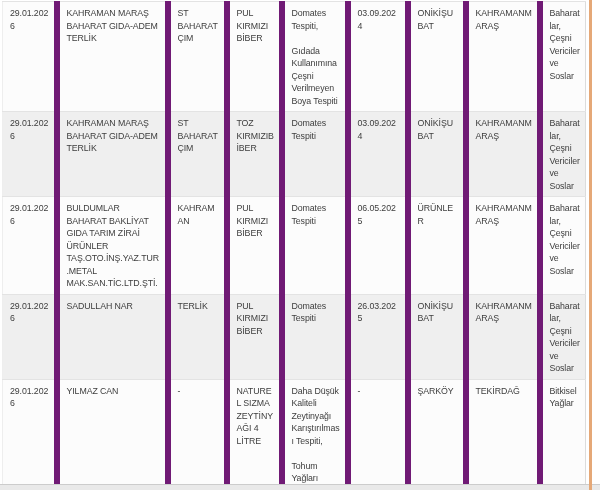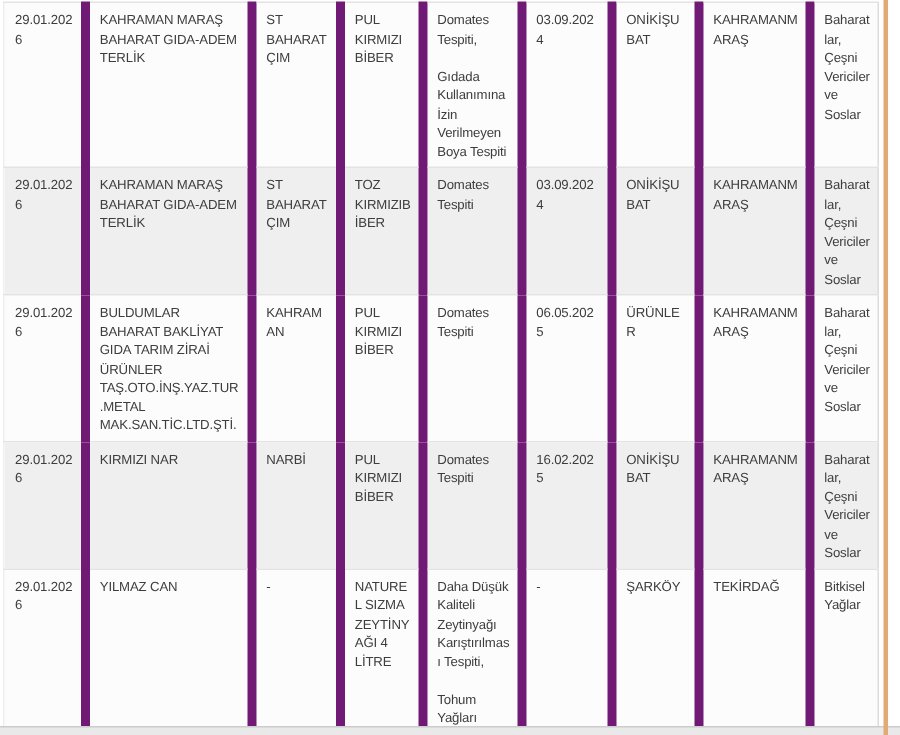--- a/index.html
+++ b/index.html
@@ -85,21 +85,21 @@
         <col style="width:46px">
     </colgroup>
     <tbody>
       <tr class="r0 band-light">
         <td>29.01.2026</td>
         <td>KAHRAMAN MARAŞ BAHARAT GIDA-ADEM TERLİK</td>
         <td>ST BAHARATÇIM</td>
         <td>PUL KIRMIZI BİBER</td>
         <td>Domates Tespiti,
 
-Gıdada Kullanımına İzin Verilmeyen Boya Tespiti</td>
+Gıdada Kullanımına Çeşni Verilmeyen Boya Tespiti</td>
         <td>03.09.2024</td>
         <td>ONİKİŞUBAT</td>
         <td>KAHRAMANMARAŞ</td>
         <td>Baharatlar, Çeşni Vericiler ve Soslar</td>
       </tr>
       <tr class="r1 band-dark">
         <td>29.01.2026</td>
         <td>KAHRAMAN MARAŞ BAHARAT GIDA-ADEM TERLİK</td>
         <td>ST BAHARATÇIM</td>
         <td>TOZ KIRMIZIBİBER</td>
@@ -115,25 +115,25 @@
         <td>KAHRAMAN</td>
         <td>PUL KIRMIZI BİBER</td>
         <td>Domates Tespiti</td>
         <td>06.05.2025</td>
         <td>ÜRÜNLER</td>
         <td>KAHRAMANMARAŞ</td>
         <td>Baharatlar, Çeşni Vericiler ve Soslar</td>
       </tr>
       <tr class="r3 band-dark">
         <td>29.01.2026</td>
-        <td>KIRMIZI NAR</td>
-        <td>NARBİ</td>
+        <td>SADULLAH NAR</td>
+        <td>TERLİK</td>
         <td>PUL KIRMIZI BİBER</td>
         <td>Domates Tespiti</td>
-        <td>16.02.2025</td>
+        <td>26.03.2025</td>
         <td>ONİKİŞUBAT</td>
         <td>KAHRAMANMARAŞ</td>
         <td>Baharatlar, Çeşni Vericiler ve Soslar</td>
       </tr>
       <tr class="r4 band-light">
         <td>29.01.2026</td>
         <td>YILMAZ CAN</td>
         <td>-</td>
         <td>NATUREL SIZMA ZEYTİNYAĞI 4 LİTRE</td>
         <td>Daha Düşük Kaliteli Zeytinyağı Karıştırılması Tespiti,

